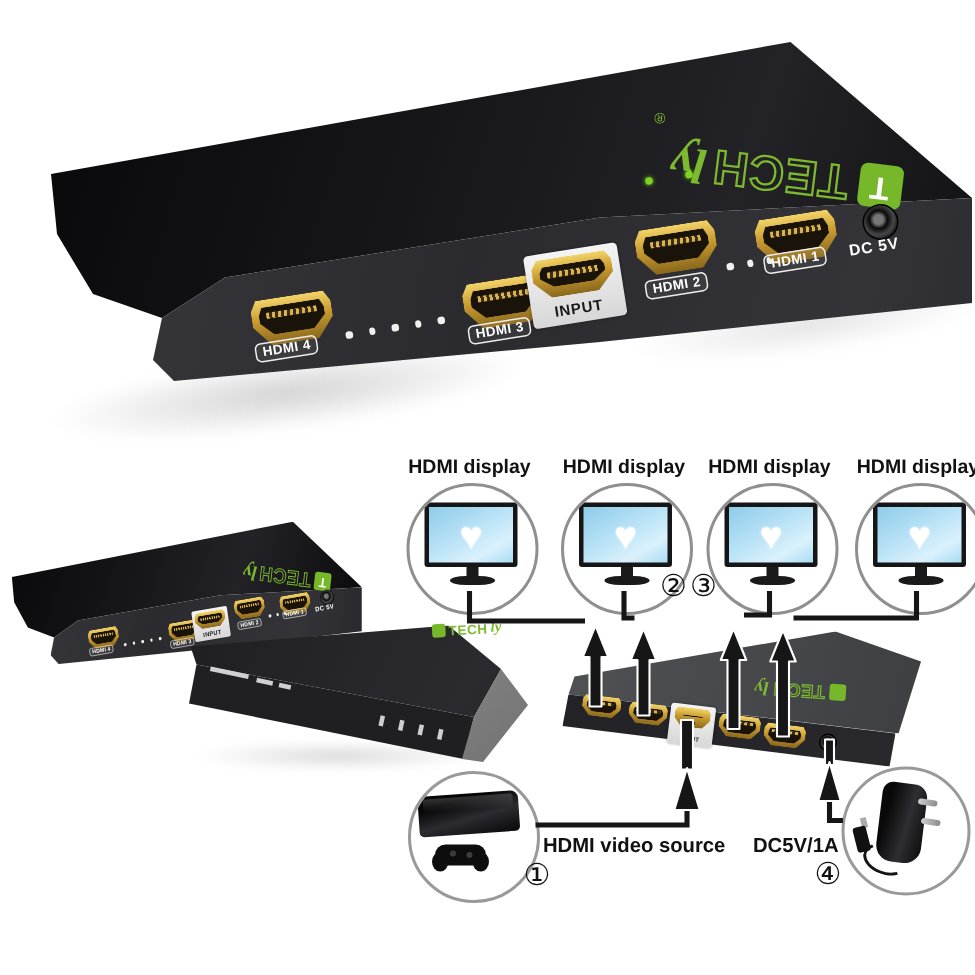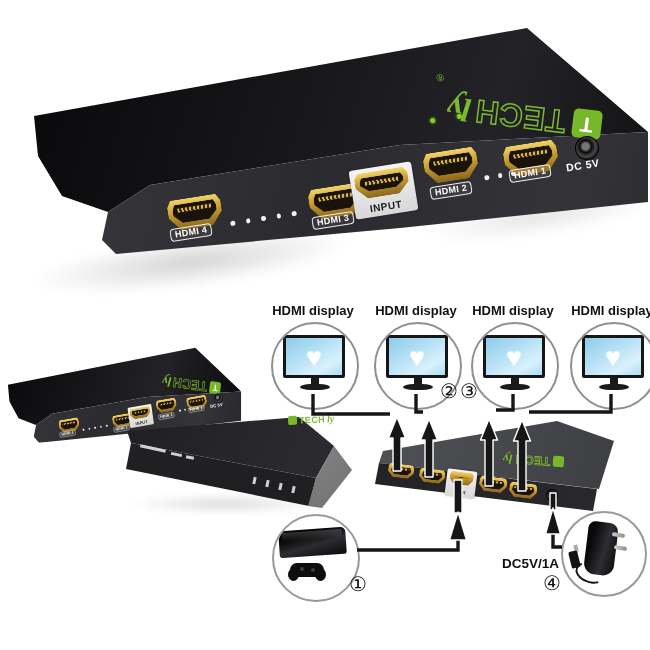--- a/index.html
+++ b/index.html
@@ -433,17 +433,18 @@
       <path d="M522 420 L530.5 441 L526 441 L526 491 L518 491 L518 441 L513.5 441 Z"></path>
       <path d="M454 480 H462 V513 H454 Z"></path>
       <path d="M458 512 L466.5 540 L449.5 540 Z"></path>
       <path d="M550 493 H556 V510 H550 Z"></path>
       <path d="M553 508 L560.5 534 L545.5 534 Z"></path>
     </g>
   </svg>
 
   <span class="stepnum" style="left:438px;top:381px">②</span>
   <span class="stepnum" style="left:458px;top:381px">③</span>
+  <span class="biglabel" style="left:362px;top:556px">HDMI video source</span>
   <span class="stepnum" style="left:347px;top:574px">①</span>
   <span class="biglabel" style="left:502px;top:556px">DC5V/1A</span>
   <span class="stepnum" style="left:541px;top:573px">④</span>
 
 </div>
 
 </body></html>

